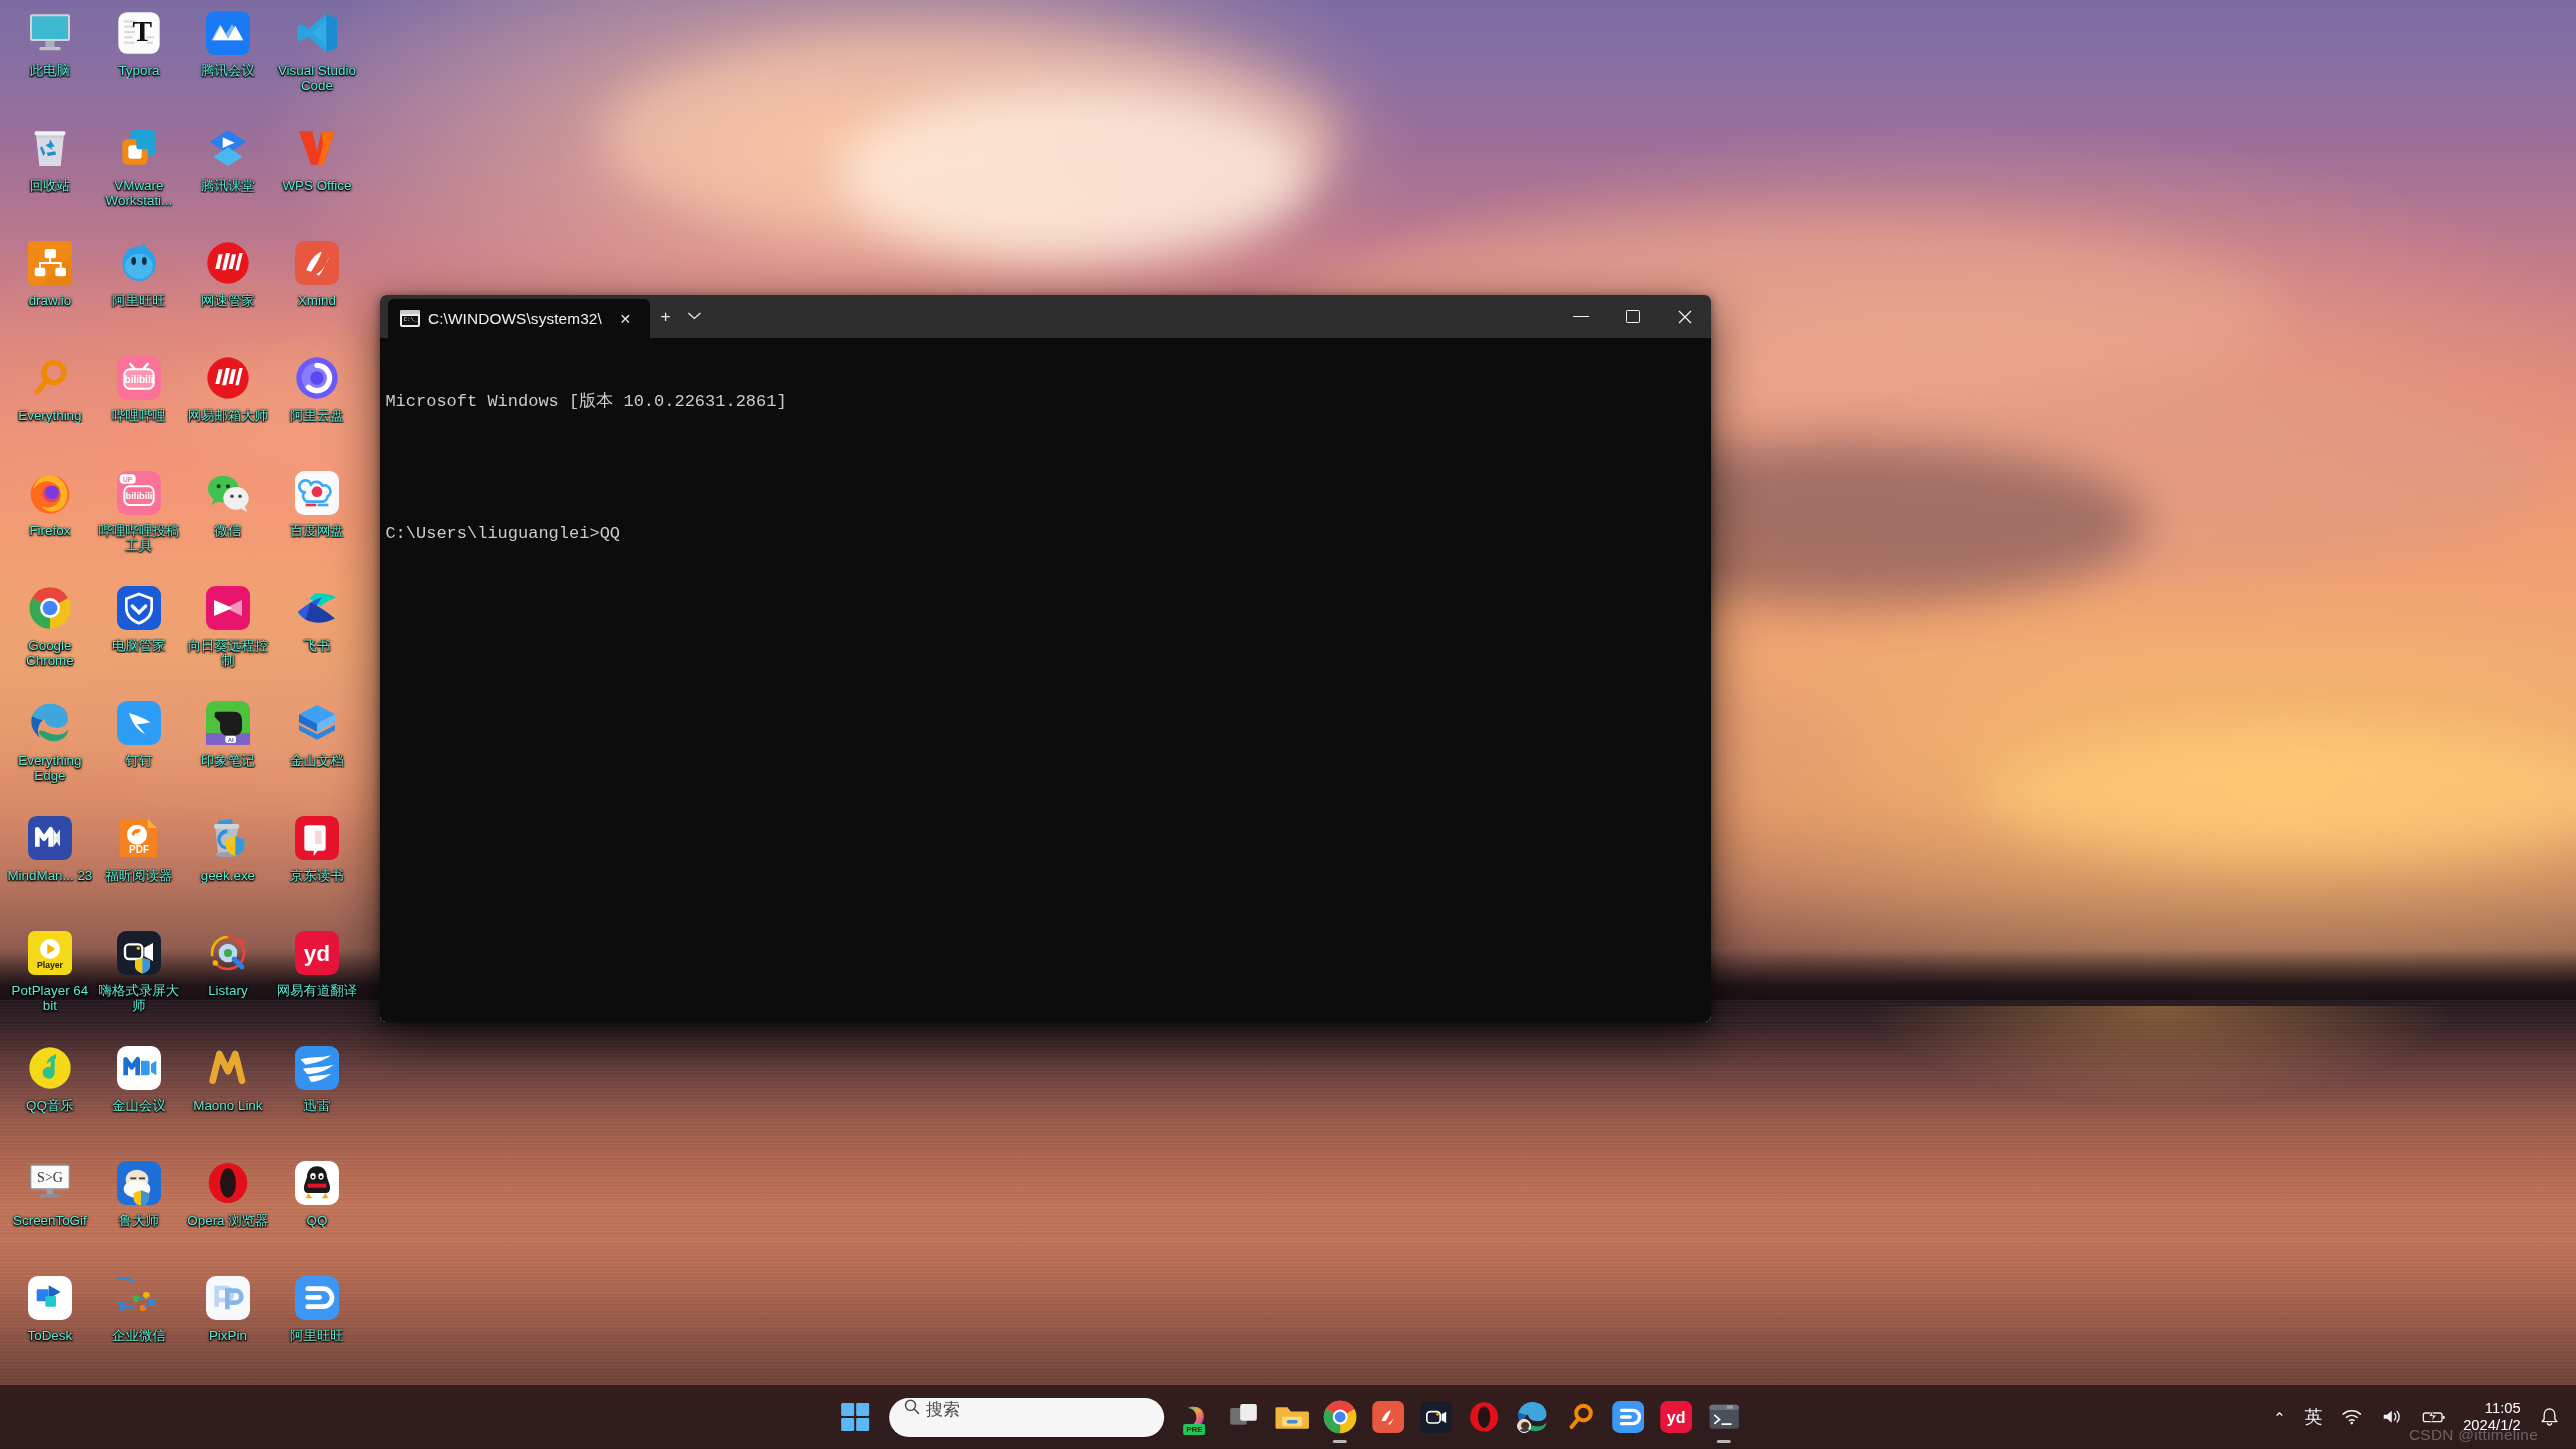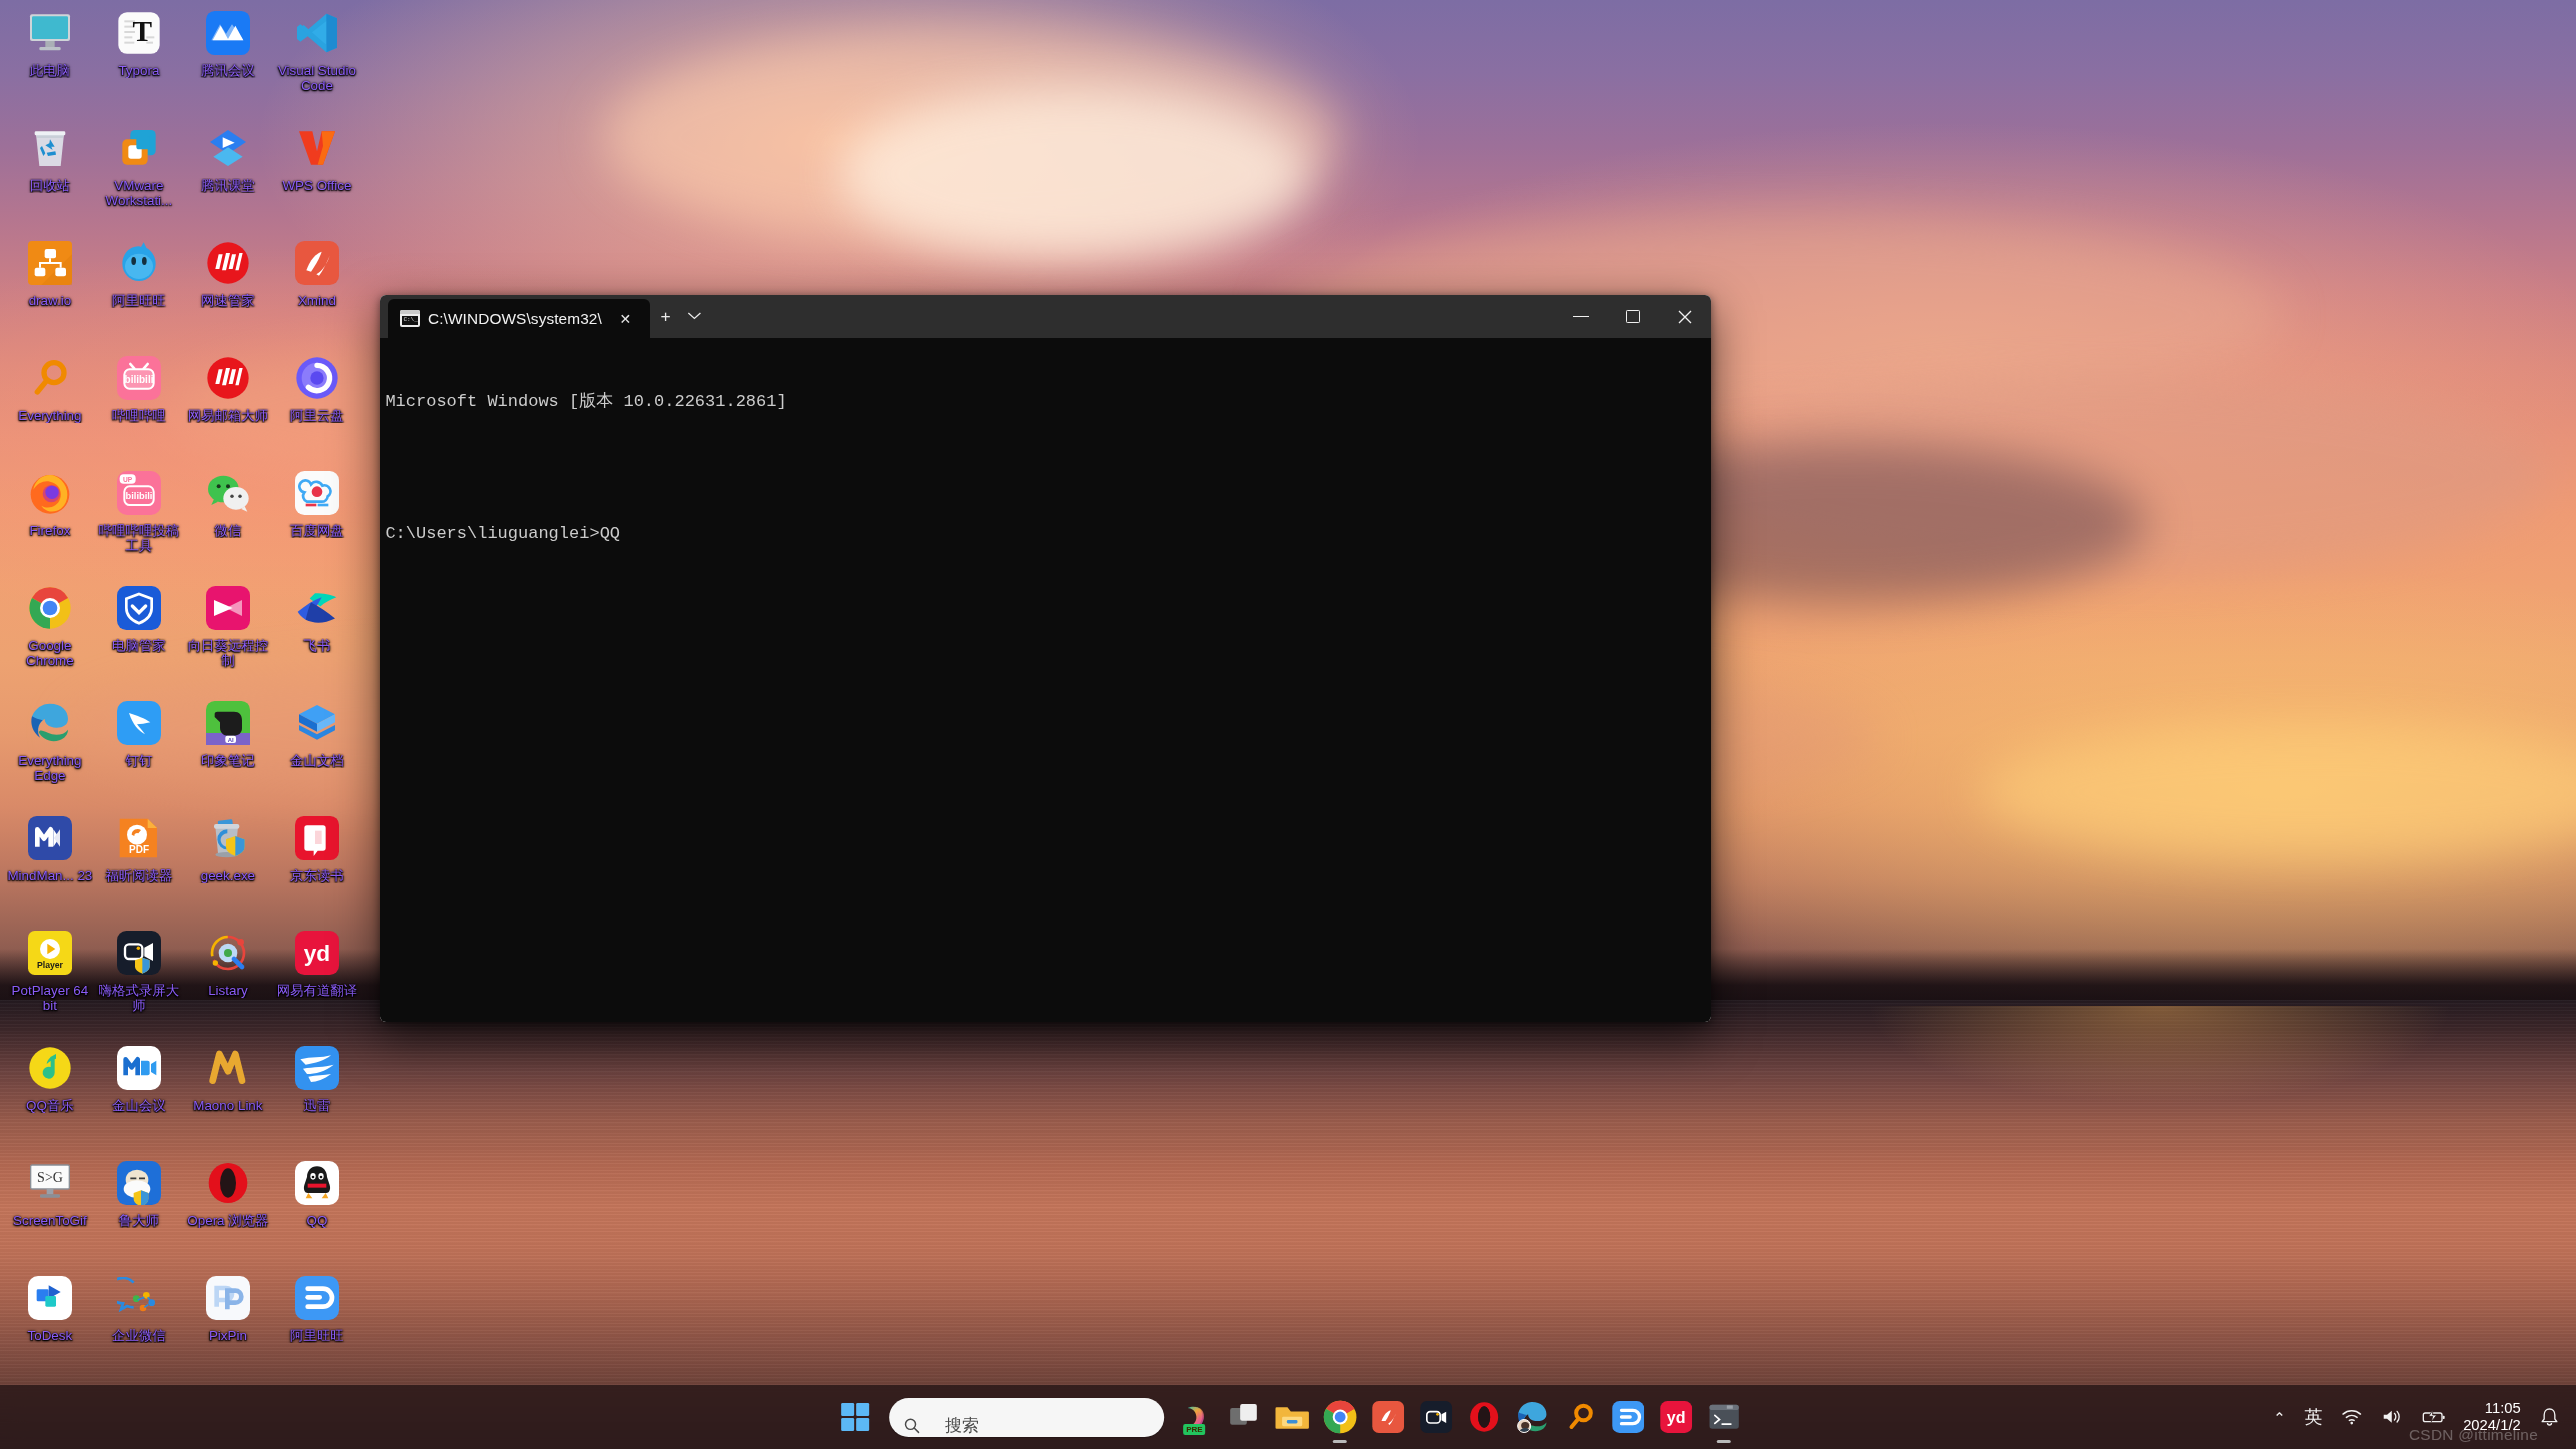--- a/index.html
+++ b/index.html
@@ -91,21 +91,21 @@
     cursor:default;
   }
   .dicon .glyph {
     width:50px; height:50px; flex:0 0 50px;
     display:flex; align-items:center; justify-content:center;
     position:relative;
   }
   .dicon .lbl {
     margin-top:4.7px;
     font-size:13.4px; line-height:15.4px;
-    color:#8b5cf6; text-align:center;
+    color:#5eead4; text-align:center;
     width:86px;
     text-shadow:0 0 2px rgba(0,0,0,.95), 0.7px 0.7px 1.3px rgba(0,0,0,.9), -0.7px 0.7px 1.3px rgba(0,0,0,.85), 0 1.3px 3.4px rgba(0,0,0,.8);
     word-break:break-word;
     max-height:35px; overflow:hidden;
   }
 
   
   #terminal-window {
     position:absolute;
     left:380px; top:295px; width:1331px; height:727px;
@@ -197,21 +197,21 @@
   .tb-run-dot {
     position:absolute; bottom:6px; left:50%; transform:translateX(-50%);
     width:14.8px; height:3.4px; border-radius:2px; background:#b9b9b9;
   }
   #start-btn { width:54px; }
   .start-grid { width:28px; height:28px; display:grid; grid-template-columns:1fr 1fr; grid-template-rows:1fr 1fr; gap:2.7px; }
   .start-grid i { display:block; background:#5cb8f5; border-radius:1.3px; }
   #search-box {
     width:275px; height:39px; margin:0 8px 0 6.7px;
     background:#f6f6f6; border-radius:19.5px;
-    display:flex; align-items:flex-end; padding:0 14.8px; gap:24px;
+    display:flex; align-items:flex-start; padding:0 14.8px; gap:5px;
     box-shadow:0 0.7px 1.3px rgba(0,0,0,.3);
   }
   #search-box .sicon { flex:0 0 17.4px; }
   #search-box .stext { color:#4a4a4a; font-size:17px; }
 
   #tray {
     position:absolute; right:5.4px; top:0; height:64px;
     display:flex; align-items:center; gap:0; padding-right:2.7px;
   }
   .tray-item {

